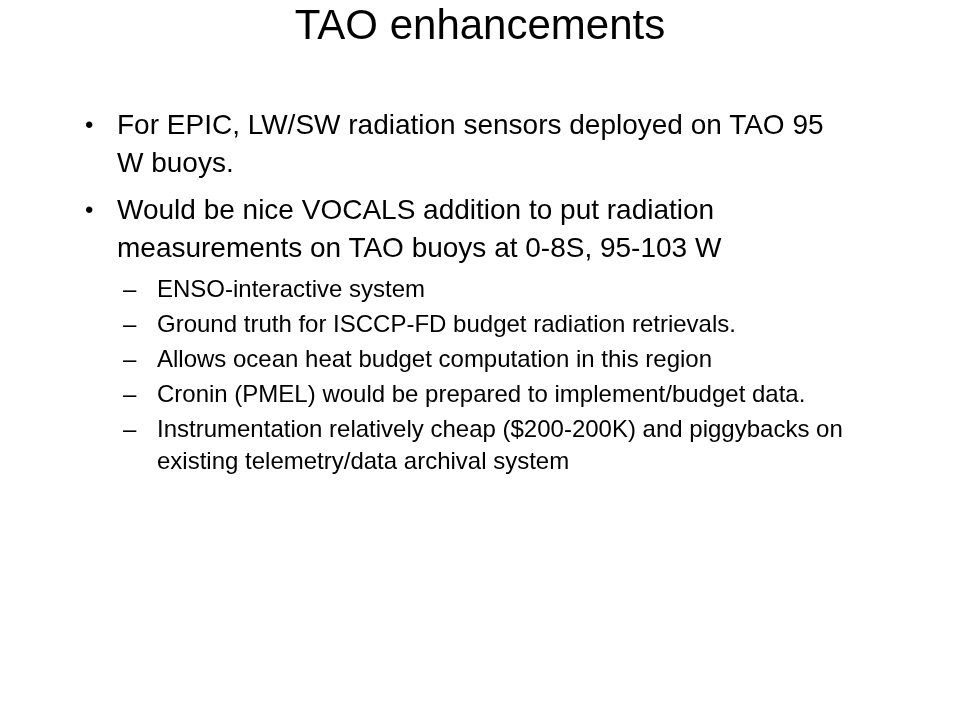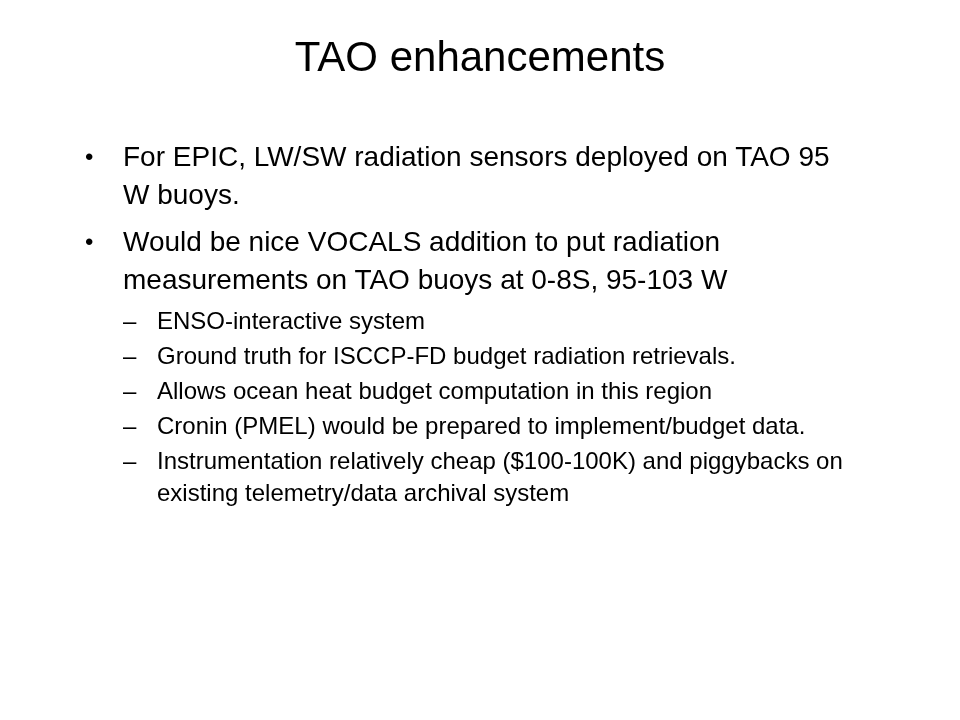--- a/index.html
+++ b/index.html
@@ -10,21 +10,20 @@
     color: #000000;
     overflow: hidden;
   }
   .slide {
     position: relative;
     width: 960px;
     height: 720px;
     background: #ffffff;
   }
   .title {
-    margin-top: 32px;
     font-size: 42px;
     line-height: 50px;
     font-weight: 400;
     text-align: center;
     letter-spacing: 0px;
   }
   .content {
     margin-left: 85px;
     margin-top: 56px;
     width: 764px;
@@ -38,21 +37,20 @@
   }
   .b-marker {
     flex: 0 0 32px;
     width: 32px;
     font-size: 24px;
     line-height: 38px;
   }
   .b-text {
     flex: 1 1 auto;
     width: 732px;
-    margin-left: 6px;
   }
   .sublist {
     margin-top: 6px;
     margin-left: 38px;
   }
   .sub {
     display: flex;
     align-items: flex-start;
     font-size: 24px;
     line-height: 32px;
@@ -103,20 +101,20 @@
         <span class="s-text">Allows ocean heat budget computation in this region</span>
       </div>
 
       <div class="sub">
         <span class="s-marker">–</span>
         <span class="s-text">Cronin (PMEL) would be prepared to implement/budget data.</span>
       </div>
 
       <div class="sub">
         <span class="s-marker">–</span>
-        <span class="s-text">Instrumentation relatively cheap ($100-100K) and piggybacks on existing telemetry/data archival system</span>
+        <span class="s-text">Instrumentation relatively cheap ($200-200K) and piggybacks on existing telemetry/data archival system</span>
       </div>
 
     </div>
 
   </div>
 
 </div>
 
 </body></html>

